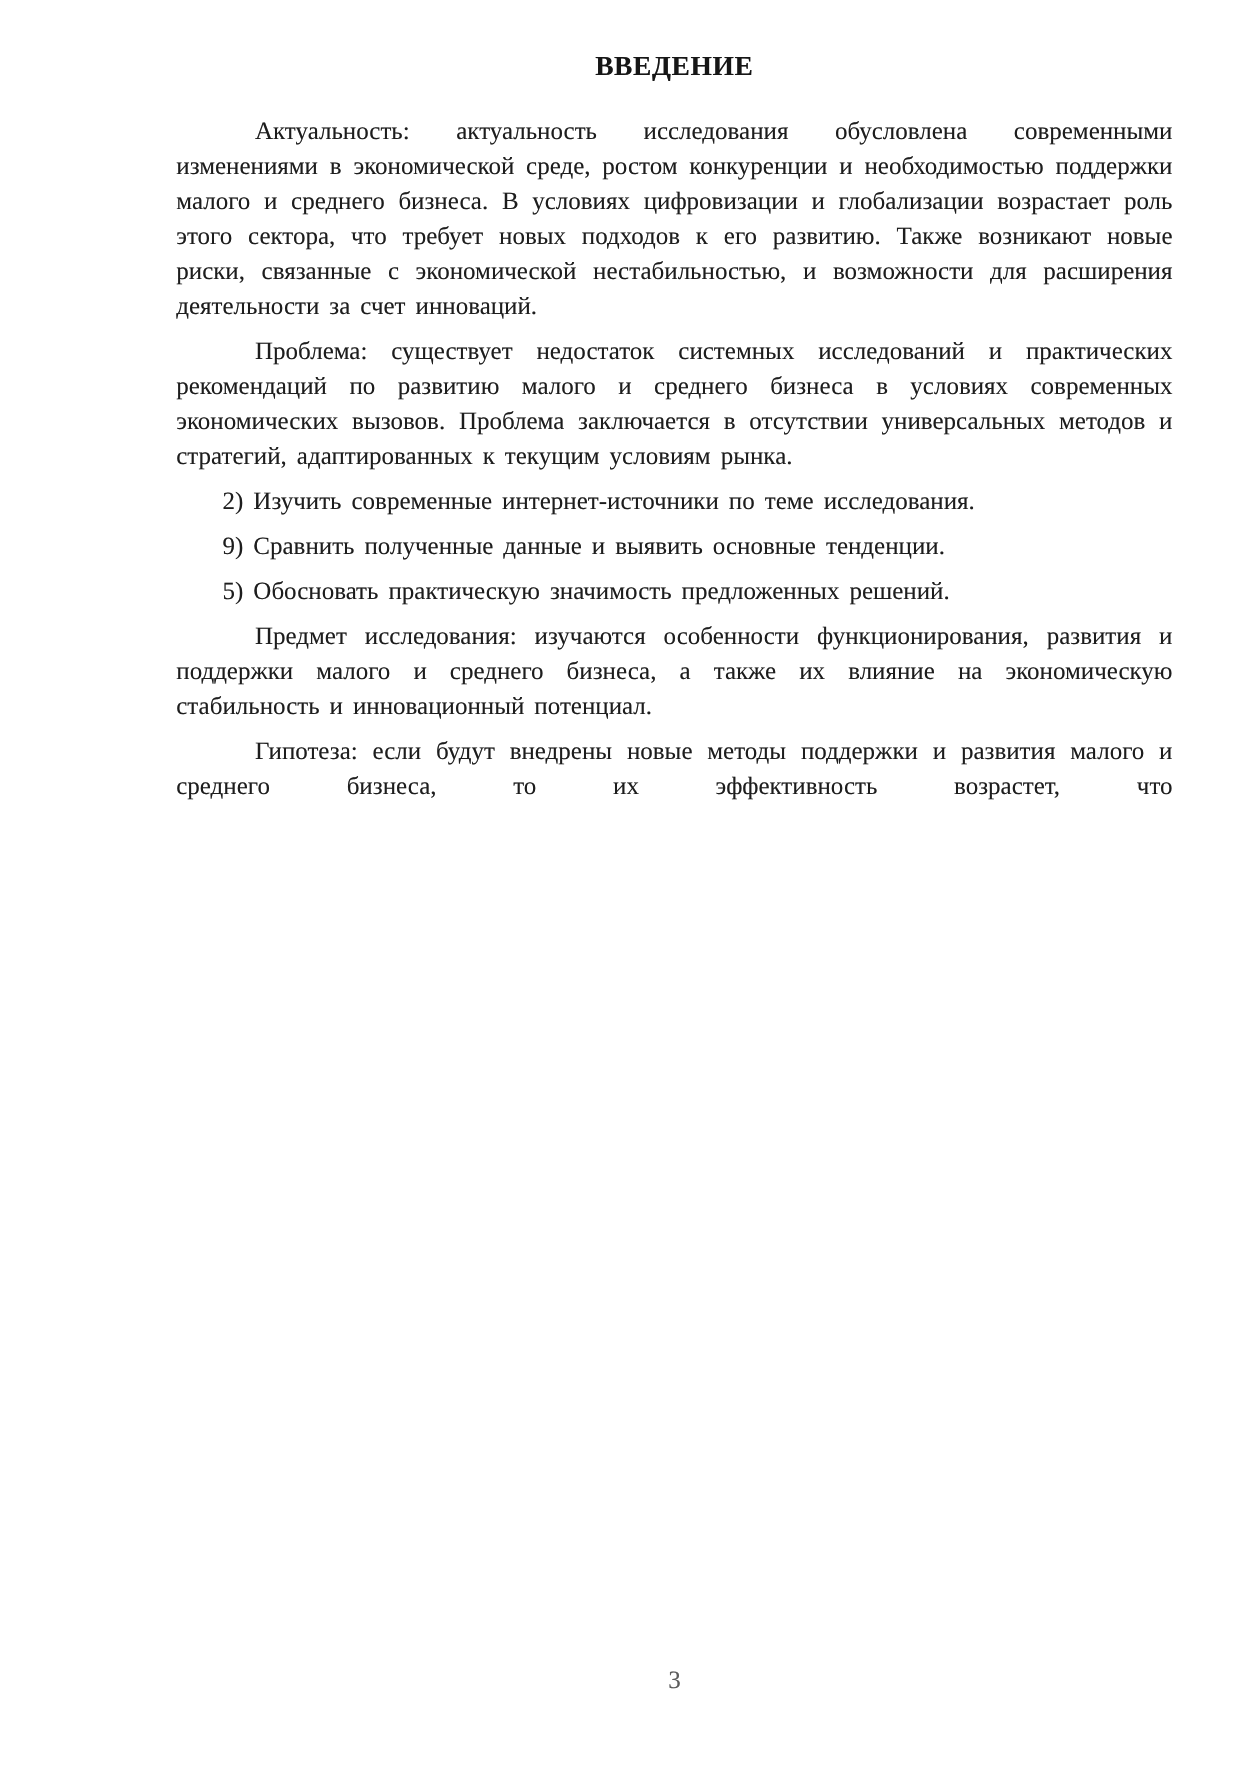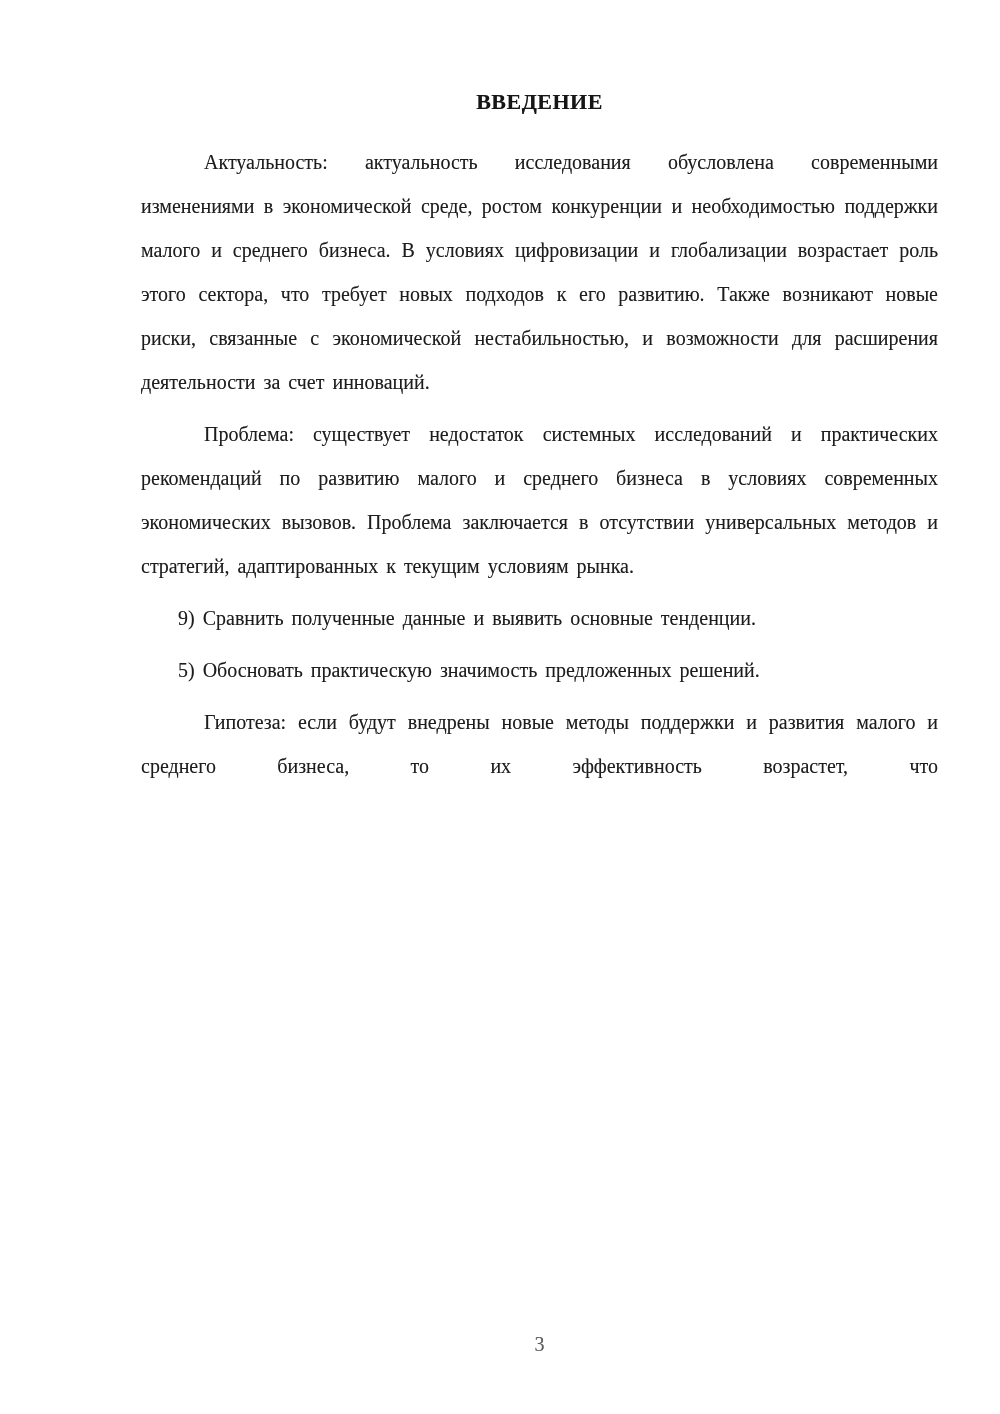--- a/index.html
+++ b/index.html
@@ -13,36 +13,36 @@
     overflow: hidden;
     font-family: "Liberation Serif", "DejaVu Serif", serif;
     color: #1d1d1d;
   }
   .page {
     position: relative;
     width: 1000px;
     height: 1414px;
     background: #ffffff;
     box-sizing: border-box;
-    padding: 88px 62px 0 141px; 
+    padding: 39px 62px 0 141px; 
   }
   .doc-title {
     margin: 0 0 24px 0;
     font-size: 22px;
     font-weight: bold;
     text-align: center;
     line-height: 28px;
     letter-spacing: 0.5px;
     color: #161616;
     text-shadow: 0 0 0.5px rgba(0,0,0,0.45);
   }
   .para {
     margin: 0 0 8px 0;
     font-size: 20px;
-    line-height: 44px;
+    line-height: 28px;
     text-align: justify;
     text-indent: 63px;
     word-spacing: 3px;
     text-shadow: 0 0 0.5px rgba(0,0,0,0.35);
   }
   .para.task-item {
     text-indent: 37px;
   }
   .para.cutoff {
     
@@ -67,25 +67,27 @@
 
   <h1 class="doc-title">ВВЕДЕНИЕ</h1>
 
   <p class="para">Актуальность: актуальность исследования обусловлена современными изменениями в экономической среде, ростом конкуренции и необходимостью поддержки малого и среднего бизнеса. В условиях цифровизации и глобализации возрастает роль этого сектора, что требует новых подходов к его развитию. Также возникают новые риски, связанные с экономической нестабильностью, и возможности для расширения деятельности за счет инноваций.</p>
 
   <p class="para">Проблема: существует недостаток системных исследований и практических рекомендаций по развитию малого и среднего бизнеса в условиях современных экономических вызовов. Проблема заключается в отсутствии универсальных методов и стратегий, адаптированных к текущим условиям рынка.</p>
 
 
 
 
+  <p class="para task-item">2) Изучить современные интернет-источники по теме исследования.</p>
 
   <p class="para task-item">9) Сравнить полученные данные и выявить основные тенденции.</p>
 
 
   <p class="para task-item">5) Обосновать практическую значимость предложенных решений.</p>
 
 
+  <p class="para">Предмет исследования: изучаются особенности функционирования, развития и поддержки малого и среднего бизнеса, а также их влияние на экономическую стабильность и инновационный потенциал.</p>
 
   <p class="para cutoff">Гипотеза: если будут внедрены новые методы поддержки и развития малого и среднего бизнеса, то их эффективность возрастет, что</p>
 
   <div class="page-number">3</div>
 
 </div>
 
 </body></html>

